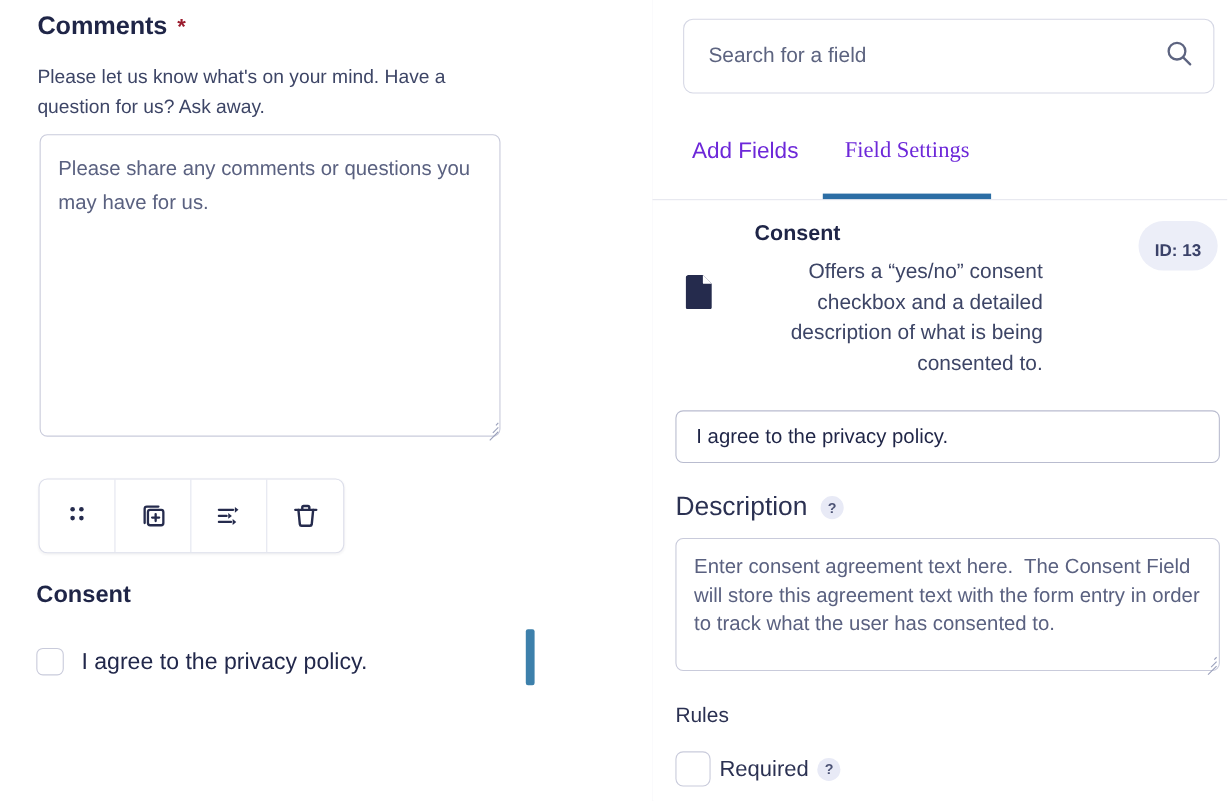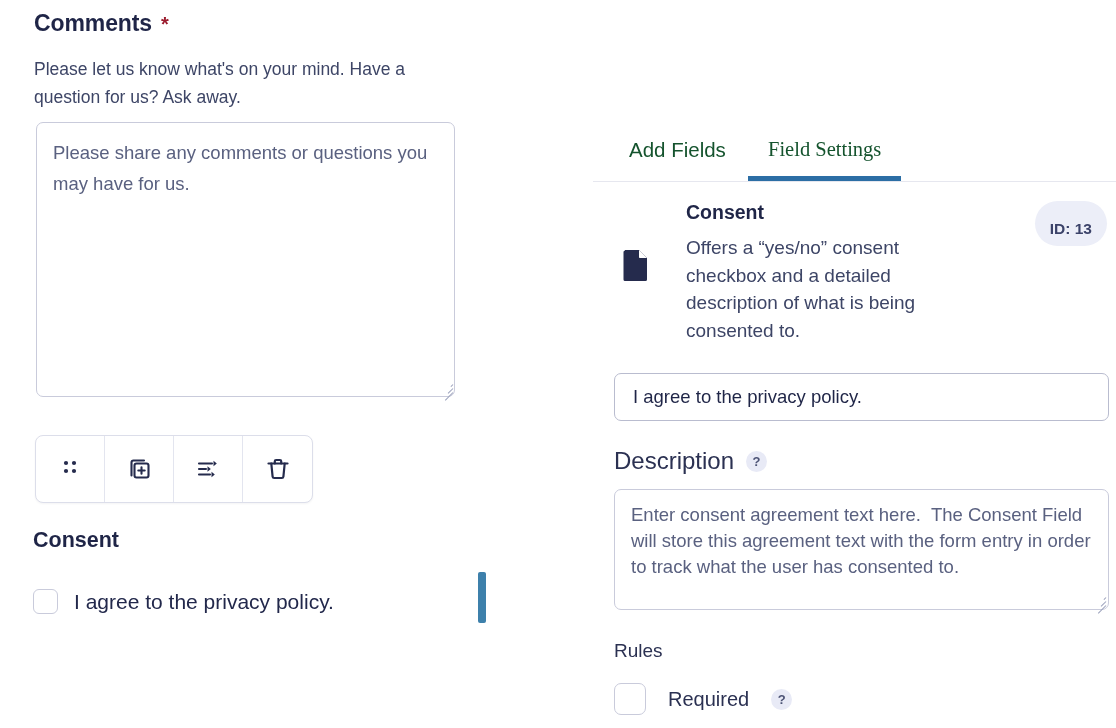--- a/index.html
+++ b/index.html
@@ -187,26 +187,26 @@
 
   .tabs {
     position: absolute;
     left: 0; top: 118px;
     width: 523px;
     height: 64px;
     border-bottom: 1px solid #e6e7ef;
   }
   .tab {
     position: absolute;
-    top: 12px;
+    top: 0;
     height: 64px;
     display: flex; align-items: flex-start;
     padding-top: 8px;
     font-size: 20.5px;
-    color: #14532d;
+    color: #6d28d9;
     cursor: pointer;
     background: transparent;
     border: none;
     font-family: "Liberation Sans", sans-serif;
     text-align: right;
   }
   .tab-add { left: 30px; }
   .tab-settings { left: 169px; font-family: Liberation Serif, serif; }
   .tab-underline {
     position: absolute;
@@ -231,20 +231,21 @@
     font-weight: bold;
     color: #1f2547;
   }
   .fc-desc {
     position: absolute;
     left: 72px; top: 38px;
     width: 262px;
     font-size: 19px;
     line-height: 27.5px;
     color: #3d4566;
+    text-align: right;
   }
   .id-badge {
     position: absolute;
     right: 2px; top: 5px;
     padding: 19px 15px 8px;
     background: #eceef8;
     border-radius: 999px;
     font-size: 15.5px;
     font-weight: bold;
     color: #3b4269;
@@ -304,21 +305,21 @@
 
   .rules-label {
     position: absolute;
     left: 21px; top: 640px;
     font-size: 19px;
     color: #2b3152;
   }
   .rule-row {
     position: absolute;
     left: 21px; top: 683px;
-    display: flex; align-items: center; gap: 22px;
+    display: flex; align-items: center; gap: 8px;
   }
   .rule-box {
     width: 32px; height: 32px;
     border: 1.6px solid #c9cbdb;
     border-radius: 7px;
     background: #fff;
     cursor: pointer;
     flex: 0 0 32px;
   }
   .rule-text {
@@ -401,20 +402,29 @@
       <span class="consent-text">I agree to the privacy policy.</span>
     </div>
 
     <div class="edit-caret"></div>
   </div>
 
   <div class="panel-divider"></div>
 
   <div class="right-panel">
 
+    <div class="search-wrap">
+      <input class="search-input" type="text" placeholder="Search for a field" style="">
+      <span class="search-icon">
+        <svg width="28" height="28" viewBox="0 0 28 28" fill="none" stroke="#5d6480" stroke-width="2.1" stroke-linecap="round">
+          <circle cx="12" cy="12" r="7.6"></circle>
+          <path d="M17.6 17.6 L24 24"></path>
+        </svg>
+      </span>
+    </div>
 
     <div class="tabs">
       <button class="tab tab-add">Add Fields</button>
       <button class="tab tab-settings">Field Settings</button>
     </div>
     <div class="tab-underline"></div>
 
     <div class="field-card">
       <span class="fc-icon">
         <svg width="26" height="32" viewBox="0 0 26 32">

